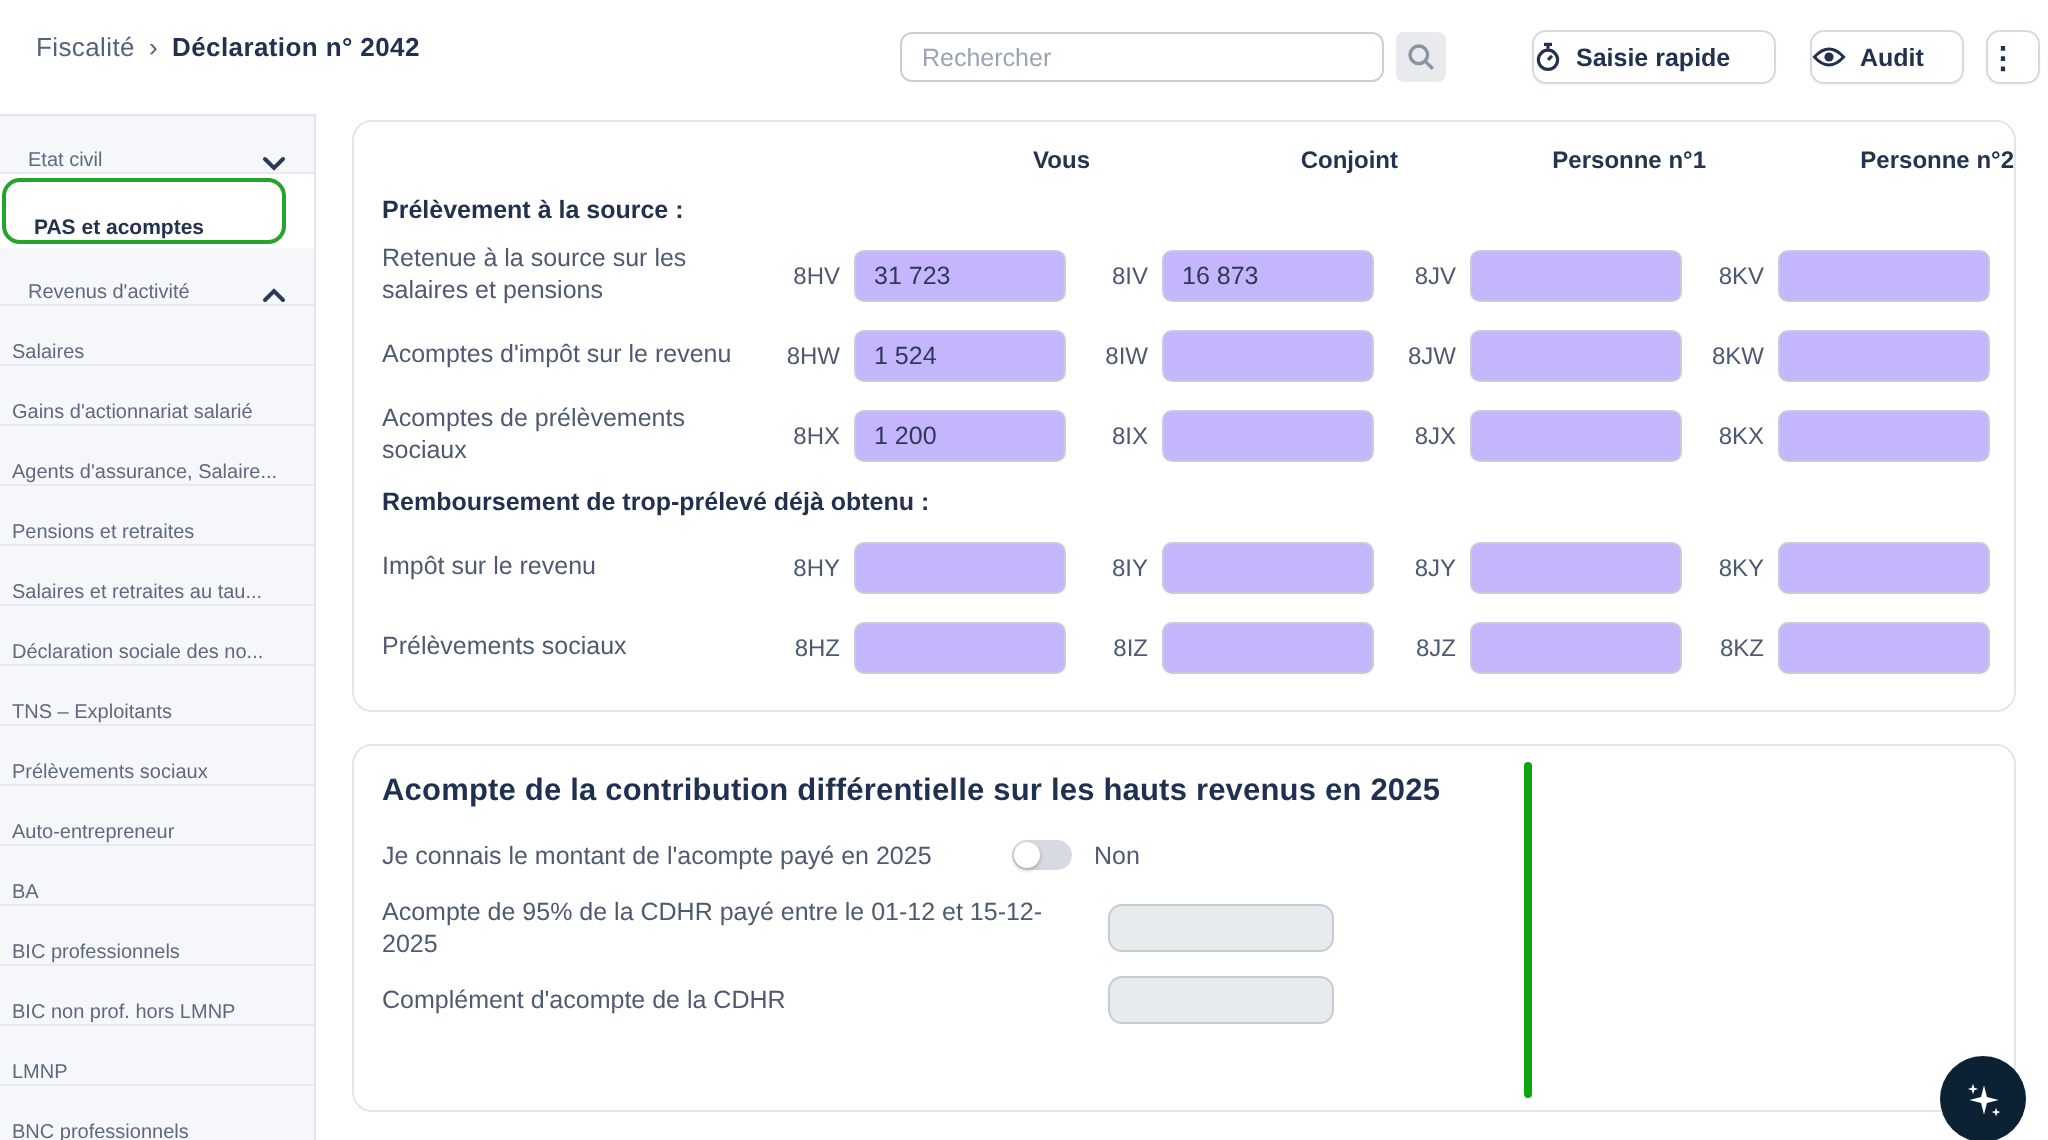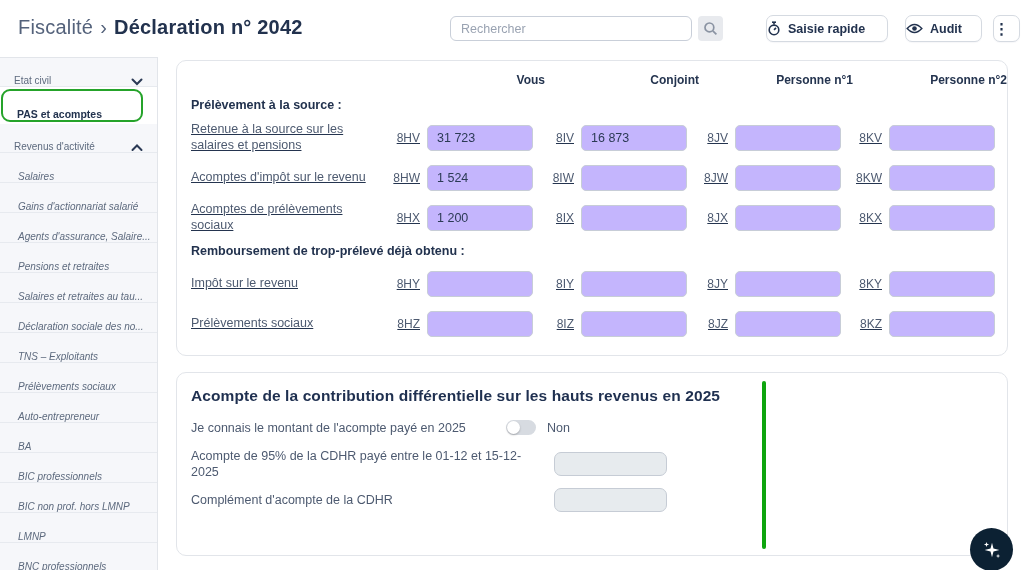--- a/index.html
+++ b/index.html
@@ -5,21 +5,21 @@
   * { box-sizing: border-box; margin: 0; padding: 0; }
   html,body { width:1024px; height:570px; }
   body {
     font-family: "Liberation Sans", sans-serif;
     background:#ffffff; color:#24344f;
     position:relative; overflow:hidden;
   }
   
   .top-accent { position:absolute; left:452px; top:0; width:120px; height:3px; background:#4a8fc7; }
   .header { position:absolute; left:0; top:0; width:1024px; height:56px; background:#fff; }
-  .breadcrumb { position:absolute; left:18px; top:16px; font-size:20px; color:#54627b; letter-spacing:.2px; }
+  .breadcrumb { position:absolute; left:18px; top:16px; font-size:13px; color:#54627b; letter-spacing:.2px; }
   .breadcrumb .sep { margin:0 7px; color:#54627b; }
   .breadcrumb .title { font-weight:bold; color:#22324e; }
   .search-input {
     position:absolute; left:450px; top:16px; width:242px; height:25px;
     border:1px solid #c9cfd9; border-radius:6px; padding:0 10px;
     font:12.5px "Liberation Sans", sans-serif; color:#2b3a55; background:#fff; outline:none;
   }
   .search-input::placeholder { color:#9aa3b2; }
   .mag-btn {
     position:absolute; left:698px; top:16px; width:25px; height:25px;
@@ -39,41 +39,41 @@
     position:absolute; left:0; top:57px; width:158px; height:513px;
     border-top:1px solid #e2e5ea; border-right:1px solid #e2e5ea; overflow:hidden;
   }
   .s-item {
     height:30px; display:flex; align-items:flex-end;
     background:#f6f7fa; border-bottom:1px solid #e7eaef;
     font-size:10px; color:#5d6a7e; padding-left:14px; padding-right:8px;
     white-space:nowrap; overflow:hidden; cursor:pointer;
   }
   .s-item.parent { height:29px; }
-  .s-item.sub { padding-left:18px;font-style:italic; }
+  .s-item.sub { padding-left:6px; }
   .s-item .chev { margin-left:auto; margin-right:6px; flex:none; }
   .s-item.active {
     height:33px; margin:2px 14px 2px 1px; width:142px;
     background:#fff; border:2px solid #25a32a; border-radius:9px;
     font-weight:bold; font-size:10.5px; color:#22324e;
   }
   
   .panel { position:absolute; background:#fff; border:1px solid #e2e5ea; border-radius:10px; }
   .panel-pas  { left:176px; top:60px;  width:832px; height:296px; padding-top:7px; }
   .panel-cdhr { left:176px; top:372px; width:832px; height:184px; padding:14px 0 0 14px; }
   
   .t-row {
     display:grid;
     grid-template-columns:200px 36px 118px 36px 118px 36px 118px 36px 118px;
     align-items:center; padding-left:14px;
   }
   .t-head { height:24px; }
   .col-head { grid-column:span 2; text-align:right; font-weight:bold; font-size:12px; color:#24344f; }
   .t-section { height:26px; display:flex; align-items:center; padding-left:14px; font-weight:bold; font-size:12.5px; color:#22324e; }
-  .t-input-row { min-height:40px;text-decoration:underline; }
+  .t-input-row { min-height:40px; }
   .r-label { font-size:12.5px; color:#4d5a70; line-height:1.25; padding-right:8px; }
   .code { text-align:right; padding-right:7px; font-size:12px; color:#4d5a70; }
   .num {
     width:106px; height:26px; border:1px solid #c7cdd7; border-radius:5px;
     font:12.5px "Liberation Sans", sans-serif; color:#2b3a55; text-align:left; padding:0 9px; background:#c4b5fd; outline:none;
   }
   
   .cdhr-title { font-weight:bold; font-size:15.5px; color:#1f3050; letter-spacing:.1px; }
   .c-row { display:flex; align-items:center; font-size:12.5px; color:#4d5a70; }
   .c-row1 { margin-top:15px; }

